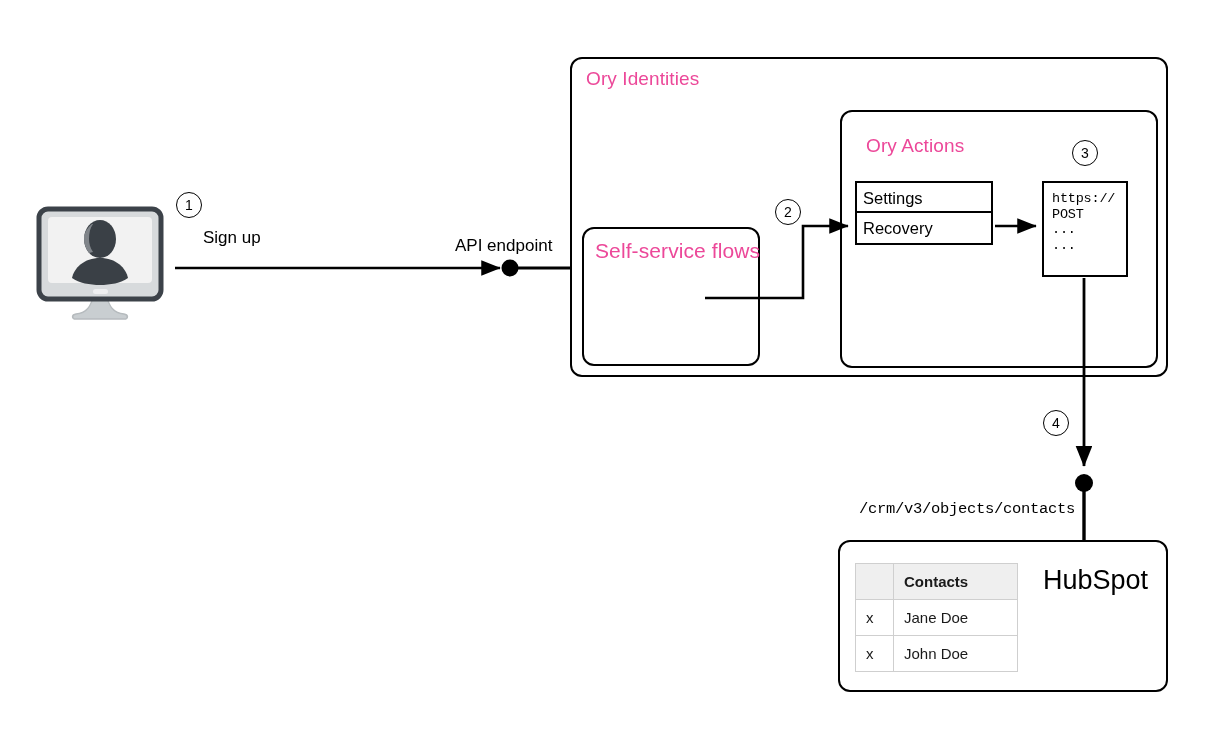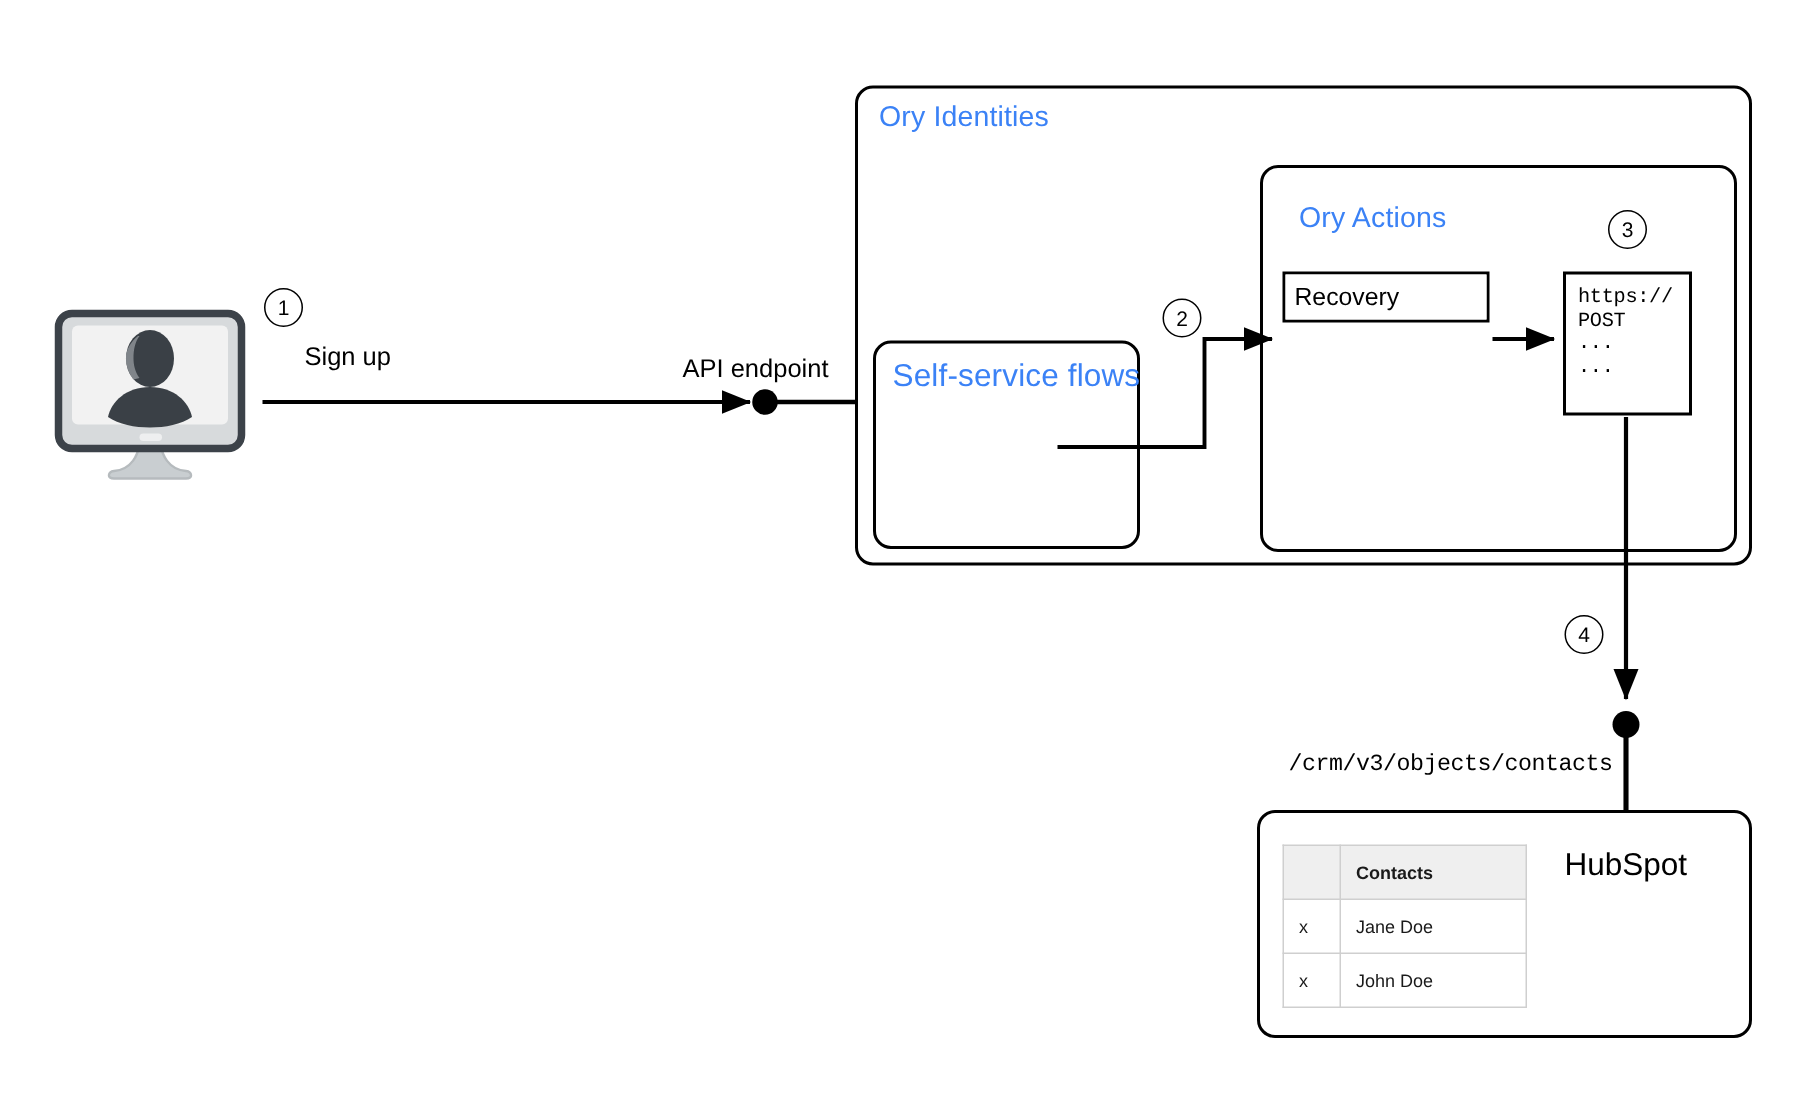--- a/index.html
+++ b/index.html
@@ -27,21 +27,21 @@
   .rbox {
     position: absolute;
     border: 2.5px solid #000;
     border-radius: 12px;
     background: transparent;
     box-sizing: border-box;
   }
   .rbox-label {
     position: absolute;
     font-size: 19px;
-    color: #3b82f6;
+    color: #ec4899;
     white-space: nowrap;
     letter-spacing: 0.1px;
   }
 
   
   #ory-identities { left: 570px; top: 57px; width: 598px; height: 320px; }
   #ory-identities-title { left: 586px; top: 68px; }
 
   #ory-actions { left: 840px; top: 110px; width: 318px; height: 258px; }
   #ory-actions-title { left: 866px; top: 122px; margin-top: 13px; }
@@ -83,27 +83,27 @@
     font-size: 13.5px;
     line-height: 15.5px;
     letter-spacing: -0.2px;
   }
 
   
   #hubspot-box { left: 838px; top: 540px; width: 330px; height: 152px; }
   #hubspot-title {
     position: absolute;
     left: 1043px; top: 565px;
-    font-size: 21px;
+    font-size: 27px;
   }
   #contacts-table {
     position: absolute;
     left: 855px; top: 563px;
     border-collapse: collapse;
-    font-size: 12px;
+    font-size: 15px;
     color: #1a1a1a;
     background: #fff;
   }
   #contacts-table td, #contacts-table th {
     border: 1px solid #cfcfcf;
     box-sizing: border-box;
     text-align: left;
     font-weight: normal;
     padding: 0 0 0 10px;
     height: 36px;
@@ -204,20 +204,21 @@
 <div class="rbox" id="ory-identities"></div>
 <div class="rbox-label" id="ory-identities-title">Ory Identities</div>
 
 <div class="rbox" id="self-service"></div>
 <div class="rbox-label" id="self-service-title">Self-service flows</div>
 
 <div class="rbox" id="ory-actions"></div>
 <div class="rbox-label" id="ory-actions-title">Ory Actions</div>
 
 <div id="flow-list">
+  <div class="flow-item">Settings</div>
   <div class="flow-item">Recovery</div>
 </div>
 
 <div id="webhook-box">
   <div>https://</div>
   <div>POST</div>
   <div>...</div>
   <div>...</div>
 </div>
 

